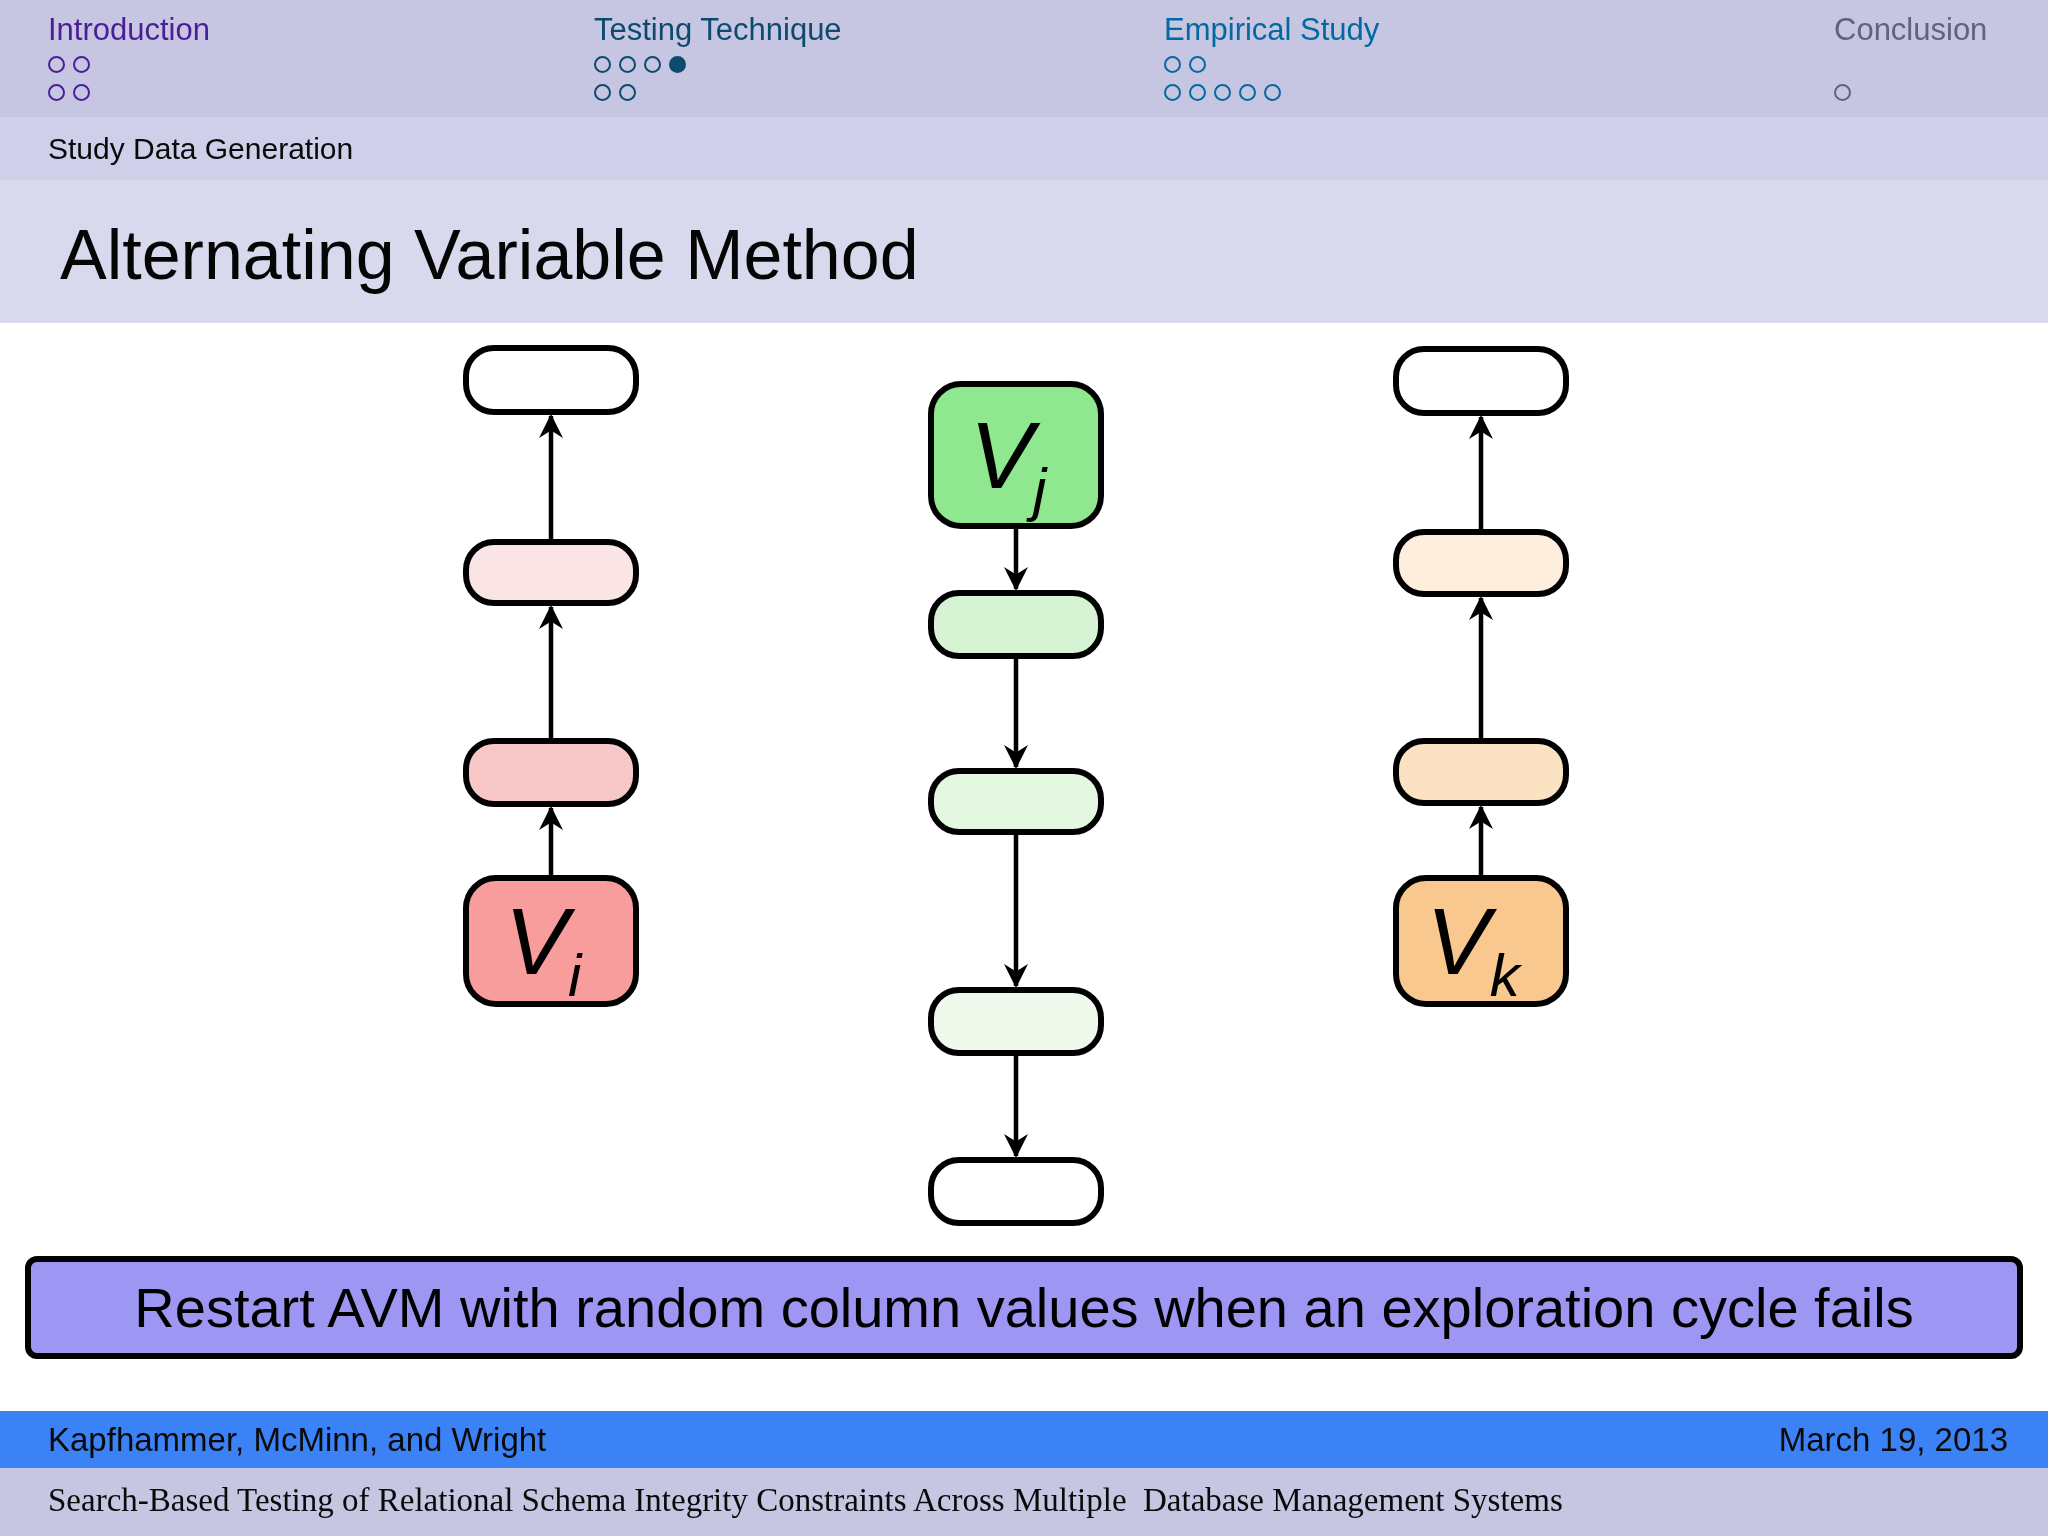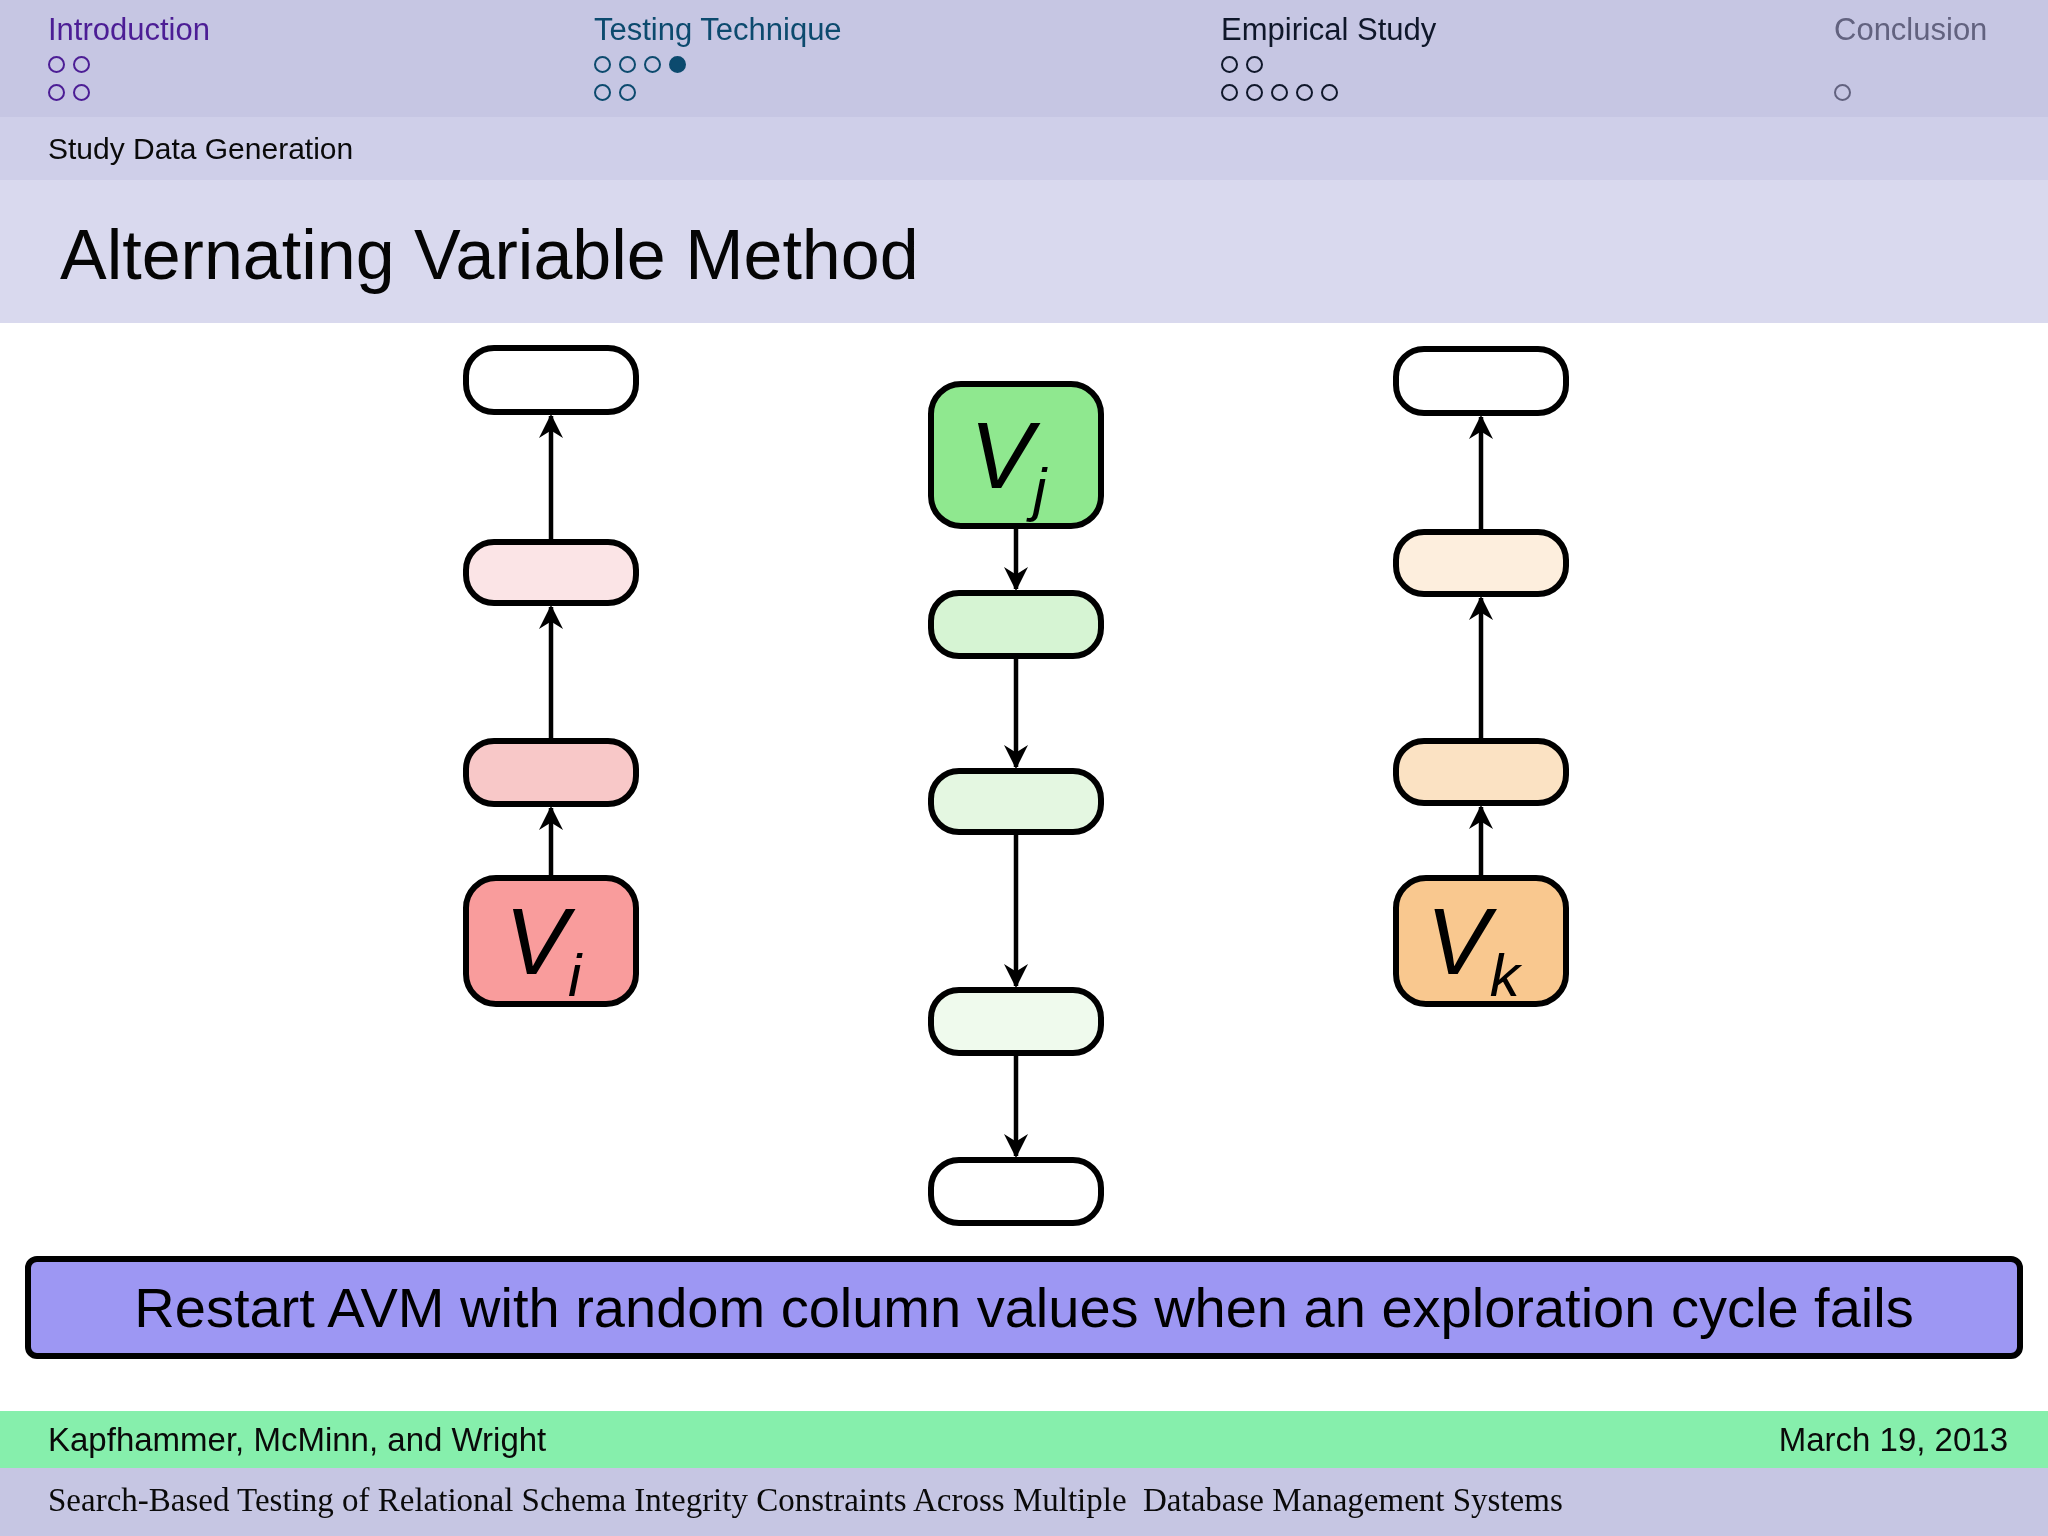--- a/index.html
+++ b/index.html
@@ -104,21 +104,21 @@
           <span class="dot"></span>
           <span class="dot"></span>
           <span class="dot"></span>
           <span class="dot filled"></span>
         </div>
         <div class="nav-dots-row">
           <span class="dot"></span>
           <span class="dot"></span>
         </div>
       </div>
-      <div class="nav-section" style="left: 1221px; color: #0f172a;">
+      <div class="nav-section" style="left: 1164px; color: #0369a1;">
         <div class="nav-section-label">Empirical Study</div>
         <div class="nav-dots-row">
           <span class="dot"></span>
           <span class="dot"></span>
         </div>
         <div class="nav-dots-row">
           <span class="dot"></span>
           <span class="dot"></span>
           <span class="dot"></span>
           <span class="dot"></span>
@@ -173,21 +173,21 @@
       <rect x="1396" y="532" width="170" height="62" rx="28" fill="#fdeedd" stroke="#000000" stroke-width="6"></rect>
       <rect x="1396" y="741" width="170" height="62" rx="28" fill="#fbe2c3" stroke="#000000" stroke-width="6"></rect>
       <rect x="1396" y="878" width="170" height="126" rx="30" fill="#f9c88f" stroke="#000000" stroke-width="6"></rect>
       <text x="1473" y="974" text-anchor="middle" font-size="95" fill="#000" class="node-label"><tspan>V</tspan><tspan font-size="60" dy="22">k</tspan></text>
     </svg>
 
   <div class="banner" id="banner" style="background: rgb(157, 151, 243);">
     <span>Restart AVM with random column values when an exploration cycle fails</span>
   </div>
 
-  <div class="footer-authors" id="footer1" style="background: #86efac; gap: 28px;">
+  <div class="footer-authors" id="footer1" style="background: #3b82f6; gap: 28px;">
     <span>Kapfhammer, McMinn, and Wright</span>
     <span>March 19, 2013</span>
   </div>
 
   <div class="footer-title" id="footer2" style="background: rgb(198, 198, 227);">
     <span>Search-Based Testing of Relational Schema Integrity Constraints Across Multiple  Database Management Systems</span>
   </div>
 
 </div>
 

